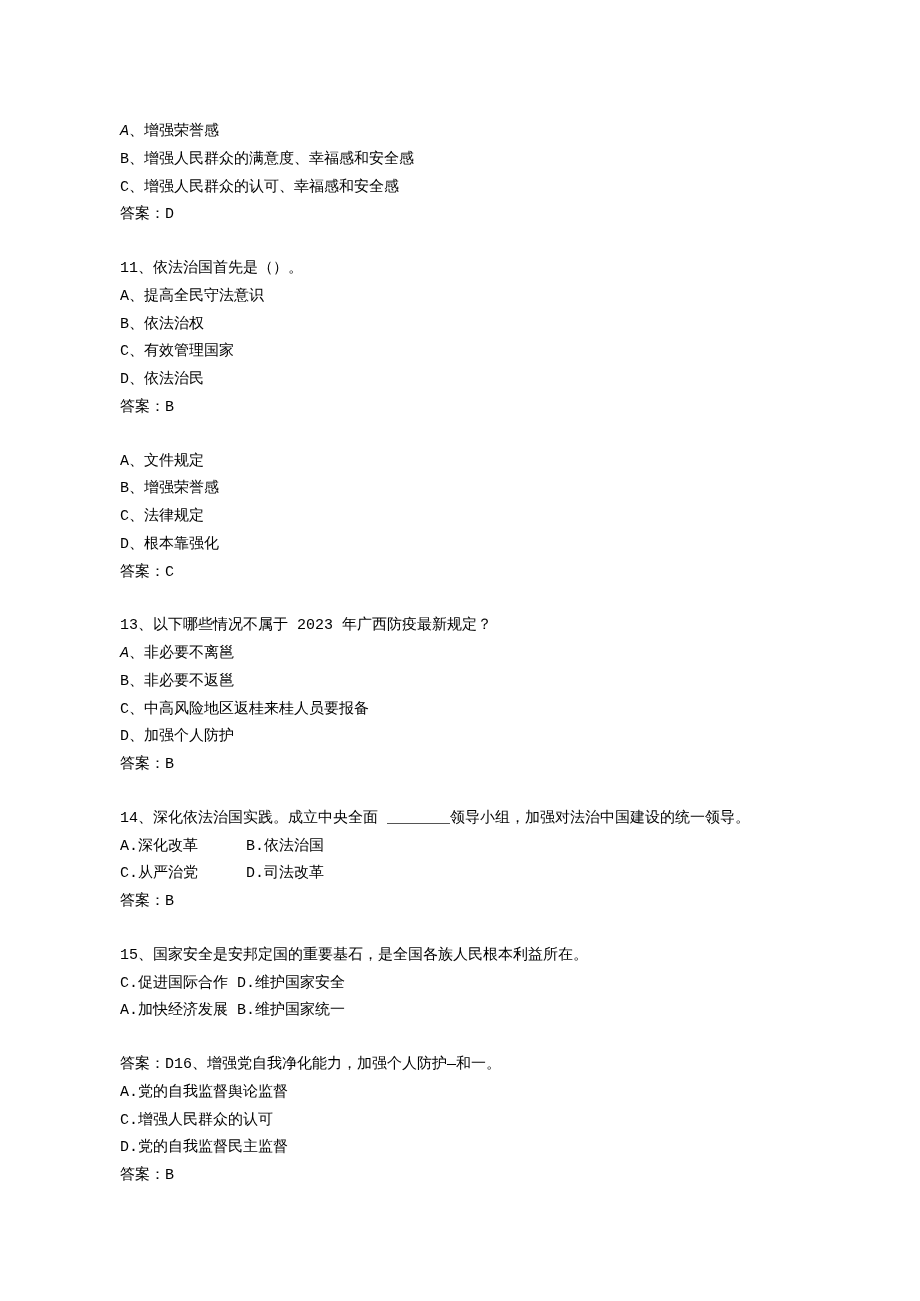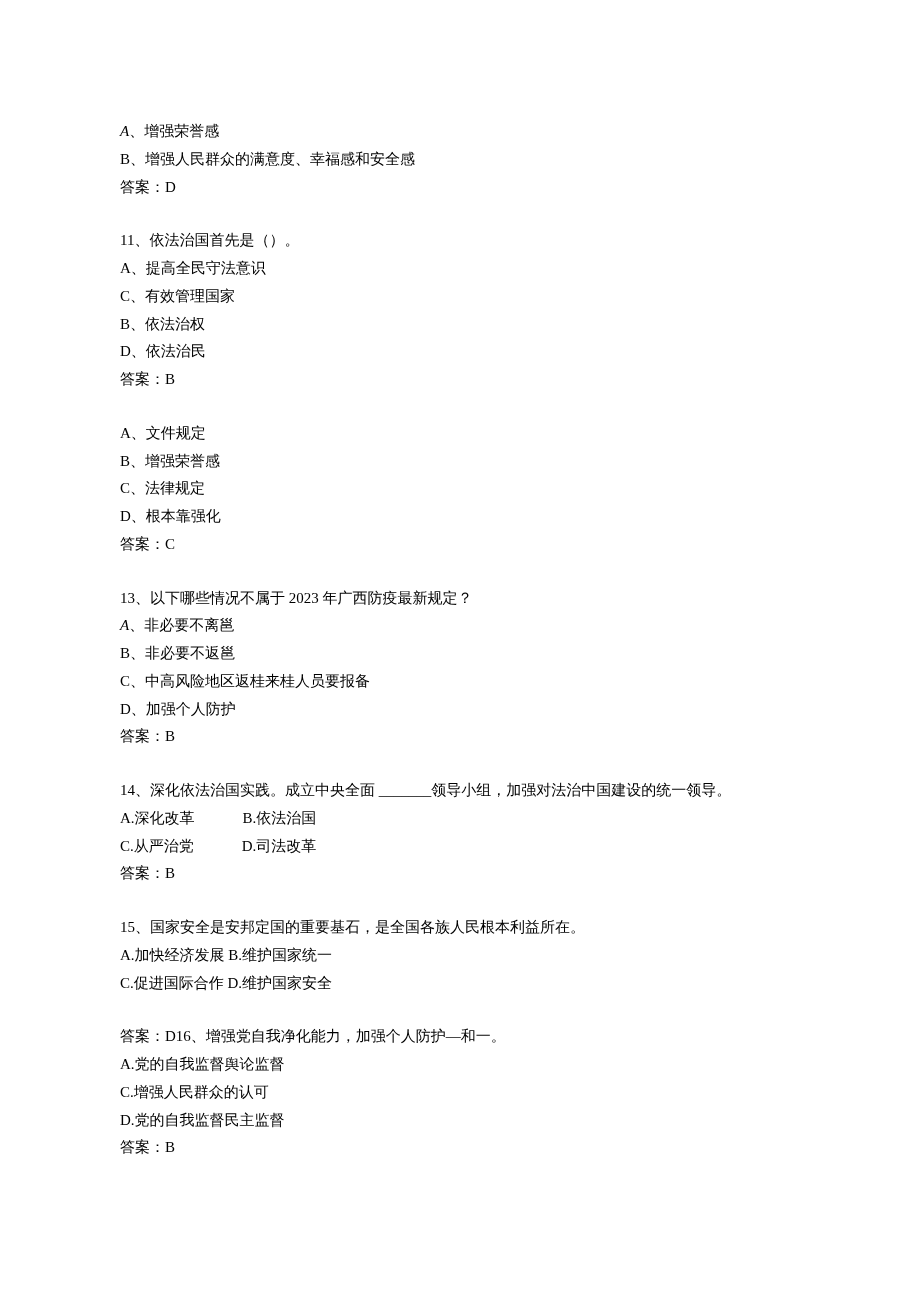--- a/index.html
+++ b/index.html
@@ -14,46 +14,48 @@
       box-sizing: border-box;
     }
     .line {
       white-space: pre-wrap;
     }
     .italic {
       font-style: italic;
     }
     .block {
       margin-bottom: 26px;
+      font-family: Liberation Mono, monospace;
     }
     .q14-opts {
       display: flex;
       text-align: right;
     }
     .q14-opts .col {
       margin-right: 48px;
     }
     .inline-run .line {
       display: inline;
     }
   </style>
 </head>
 <body>
 
 <div class="block">
   <div class="line inline-run"><span class="line italic">A</span><span class="line">、增强荣誉感</span></div>
   <div class="line">B、增强人民群众的满意度、幸福感和安全感</div>
+  <div class="line">C、增强人民群众的认可、幸福感和安全感</div>
   <div class="line">答案：D</div>
 </div>
 
 <div class="block">
   <div class="line">11、依法治国首先是（）。</div>
   <div class="line">A、提高全民守法意识</div>
+  <div class="line">B、依法治权</div>
   <div class="line">C、有效管理国家</div>
-  <div class="line">B、依法治权</div>
   <div class="line">D、依法治民</div>
   <div class="line">答案：B</div>
 </div>
 
 <div class="block">
   <div class="line">A、文件规定</div>
   <div class="line">B、增强荣誉感</div>
   <div class="line">C、法律规定</div>
   <div class="line">D、根本靠强化</div>
   <div class="line">答案：C</div>
@@ -76,22 +78,22 @@
   </div>
   <div class="q14-opts">
     <div class="col line">C.从严治党</div>
     <div class="col line">D.司法改革</div>
   </div>
   <div class="line">答案：B</div>
 </div>
 
 <div class="block">
   <div class="line">15、国家安全是安邦定国的重要基石，是全国各族人民根本利益所在。</div>
+  <div class="line">C.促进国际合作 D.维护国家安全</div>
   <div class="line">A.加快经济发展 B.维护国家统一</div>
-  <div class="line">C.促进国际合作 D.维护国家安全</div>
 </div>
 
 <div class="block">
   <div class="line">答案：D16、增强党自我净化能力，加强个人防护—和一。</div>
   <div class="line">A.党的自我监督舆论监督</div>
   <div class="line">C.增强人民群众的认可</div>
   <div class="line">D.党的自我监督民主监督</div>
   <div class="line">答案：B</div>
 </div>
 

